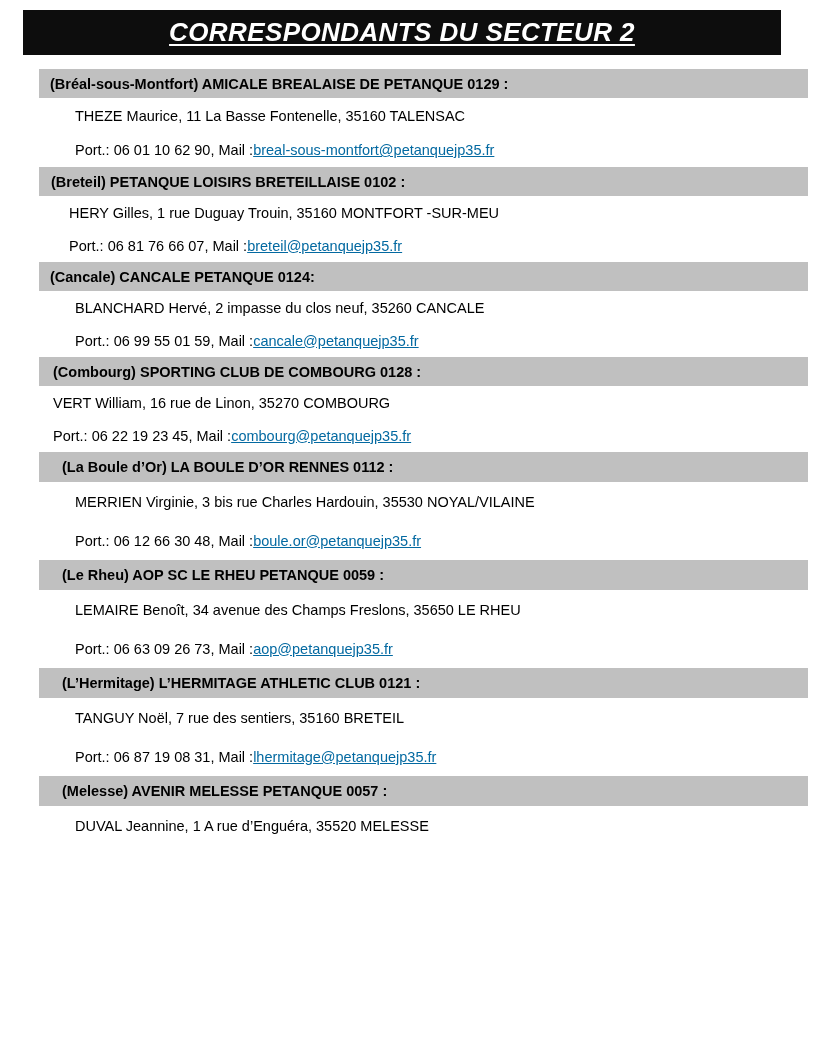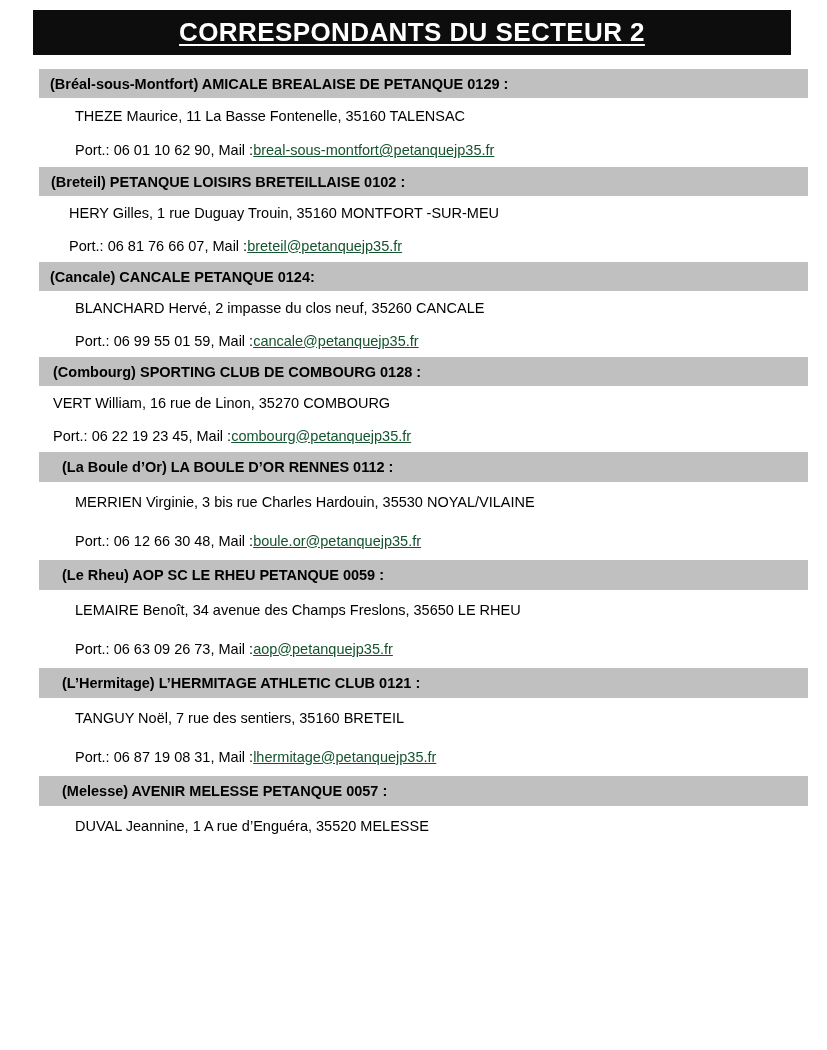--- a/index.html
+++ b/index.html
@@ -17,28 +17,29 @@
   .page {
     position: relative;
     width: 827px;
     height: 1050px;
     background: #ffffff;
   }
 
   
   .title-bar {
     position: absolute;
-    left: 33px;
+    left: 23px;
     top: 10px;
     width: 758px;
     height: 45px;
     background: #0d0d0d;
     display: flex;
     align-items: center;
     justify-content: center;
+    font-style: italic;
   }
   .title-text {
     color: #ffffff;
     font-size: 26px;
     font-weight: bold;
     letter-spacing: 0.4px;
     text-decoration: underline;
     text-underline-offset: 3px;
     white-space: nowrap;
   }
@@ -77,21 +78,21 @@
     white-space: nowrap;
     padding-left: 68px;
     box-sizing: border-box;
   }
   .club-line.contact-line {
     height: 34px;
   }
   .mail-link {
     text-decoration: underline;
     text-underline-offset: 1px;
-    color: #14532d;
+    color: #0369a1;
   }
 
   
   .indent-1 .club-header .hdr-text { padding-left: 12px; }
   .indent-1 .club-line { padding-left: 44px; margin-left: 18px; }
   .indent-2 .club-header .hdr-text { padding-left: 14px; }
   .indent-2 .club-line { padding-left: 46px; text-align: right; }
 
   
   .tight .club-line { height: 33px; }

